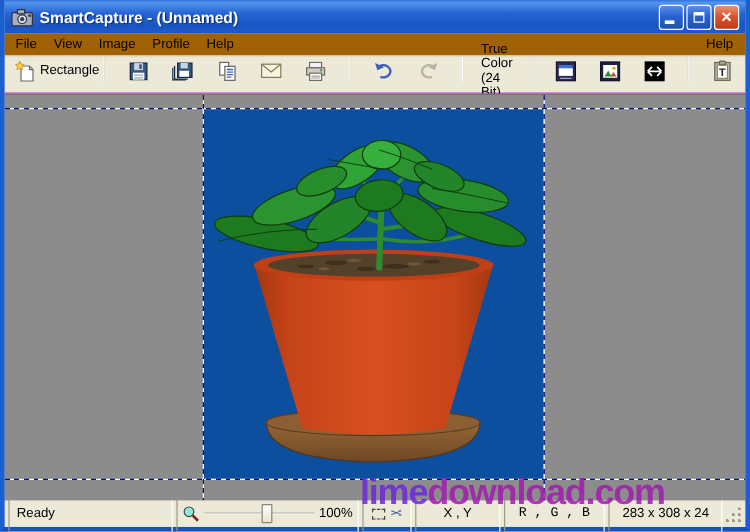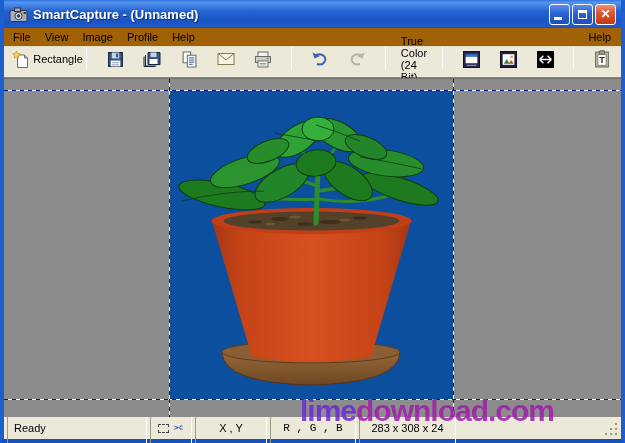--- a/index.html
+++ b/index.html
@@ -351,20 +351,30 @@
 
     <div class="guide h" style="top:11px"></div>
     <div class="guide h" style="top:320px"></div>
     <div class="guide v" style="left:165px"></div>
     <div class="guide v" style="left:449px"></div>
   </div>
 
   <div class="statusbar">
     <span class="sb-panel sb-ready">Ready</span>
 
+    <span class="sb-panel sb-zoom">
+      <svg width="14" height="14" viewBox="0 0 14 14">
+        <circle cx="5.5" cy="5.5" r="4" fill="#8FE8E0" stroke="#444"></circle>
+        <line x1="8.5" y1="8.5" x2="13" y2="13" stroke="#8B2020" stroke-width="2.2"></line>
+      </svg>
+      <span class="slider-track">
+        <span class="slider-thumb"></span>
+      </span>
+      <span>100%</span>
+    </span>
 
     <span class="sb-panel sb-icons">
       <span class="dash-rect"></span>
       <span class="scissors">✂</span>
     </span>
 
     <span class="sb-panel sb-xy">X , Y</span>
     <span class="sb-panel sb-rgb">R , G , B</span>
     <span class="sb-panel sb-dims">283 x 308 x 24</span>
 

